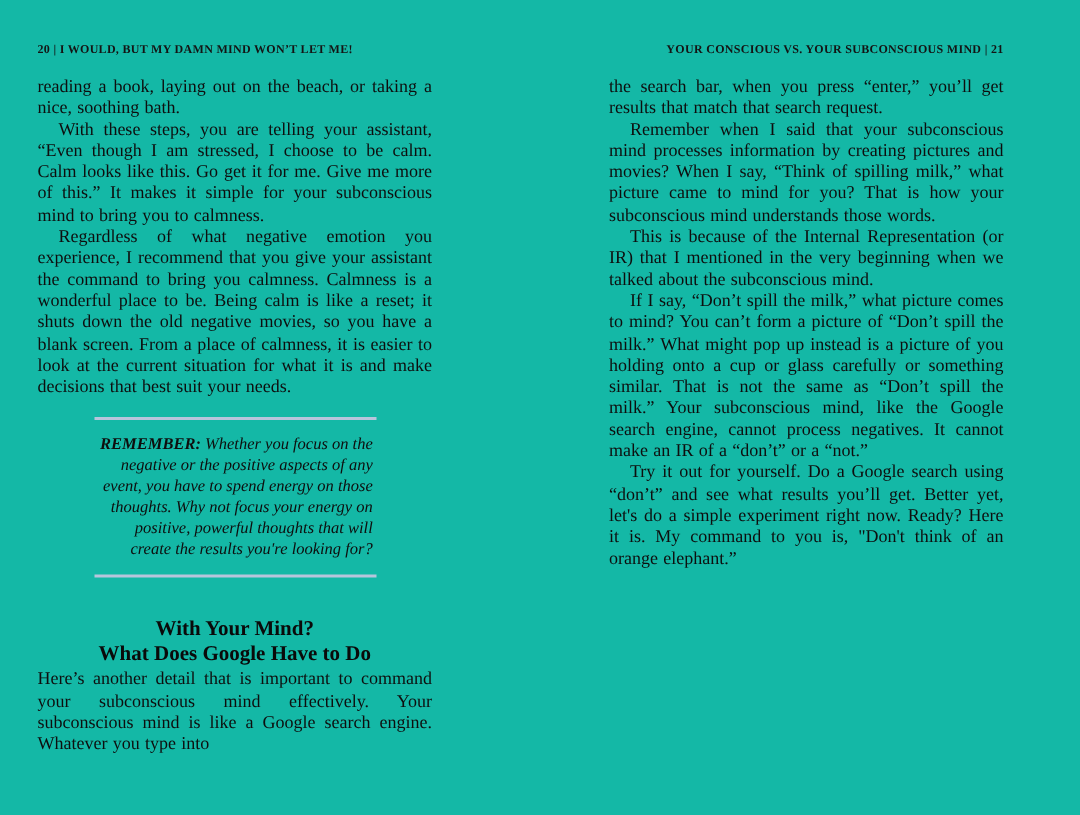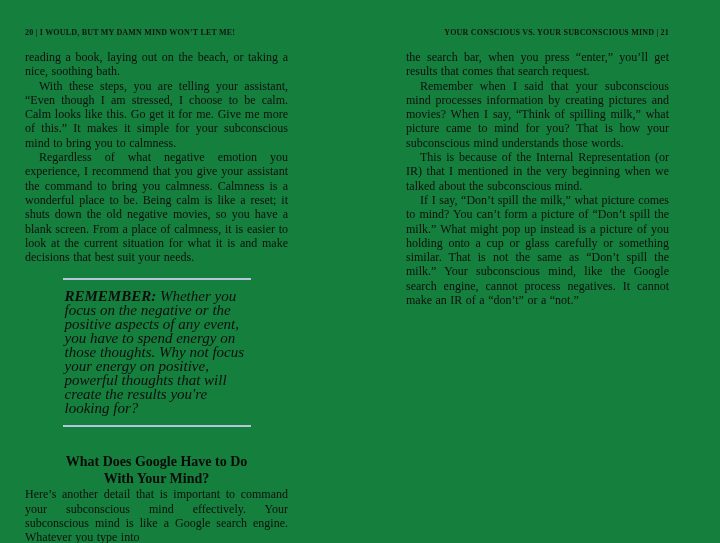--- a/index.html
+++ b/index.html
@@ -1,20 +1,20 @@
 <!DOCTYPE html>
 <html><head>
 <meta charset="utf-8">
 <style>
   html, body { margin: 0; padding: 0; background: #ffffff; }
   .spread {
     position: relative;
     width: 720px;
     height: 543px;
-    background: #15803d;
+    background: #14b8a6;
     font-family: "Liberation Serif", serif;
     color: #0e0e0e;
     overflow: hidden;
   }
   .col { position: absolute; width: 263px; top: 28px; }
   .col.left  { left: 25px; }
   .col.right { left: 406px; }
 
   .running-head {
     font-size: 8px;
@@ -36,24 +36,24 @@
   .para.indent { text-indent: 14px; }
 
   .remember {
     width: 184px;
     margin: 14px auto 0 auto;
     border-top: 2px solid #b7c5dc;
     border-bottom: 2px solid #b7c5dc;
     padding: 9px 2px 10px 2px;
   }
   .remember-text {
-    font-size: 15px;
+    font-size: 11px;
     line-height: 14px;
     font-style: italic;
-    text-align: left;
+    text-align: right;
     margin: 0;
   }
   .remember-text .label { font-weight: bold; }
 
   .section-heading {
     margin-top: 26px;
     font-size: 14px;
     line-height: 17px;
     font-weight: bold;
     text-align: center;
@@ -72,29 +72,30 @@
 
     <p class="para">reading a book, laying out on the beach, or taking a nice, soothing bath.</p>
     <p class="para indent">With these steps, you are telling your assistant, “Even though I am stressed, I choose to be calm. Calm looks like this. Go get it for me. Give me more of this.” It makes it simple for your subconscious mind to bring you to calmness.</p>
     <p class="para indent">Regardless of what negative emotion you experience, I recommend that you give your assistant the command to bring you calmness. Calmness is a wonderful place to be. Being calm is like a reset; it shuts down the old negative movies, so you have a blank screen. From a place of calmness, it is easier to look at the current situation for what it is and make decisions that best suit your needs.</p>
 
     <div class="remember">
       <p class="remember-text"><span class="label">REMEMBER:</span><span> Whether you focus on the negative or the positive aspects of any event, you have to spend energy on those thoughts. Why not focus your energy on positive, powerful thoughts that will create the results you're looking for?</span></p>
     </div>
 
     <div class="section-heading">
+      <div>With Your Mind?</div>
       <div>What Does Google Have to Do</div>
-      <div>With Your Mind?</div>
     </div>
 
     <p class="para after-heading">Here’s another detail that is important to command your subconscious mind effectively. Your subconscious mind is like a Google search engine. Whatever you type into</p>
   </div>
 
   <div class="col right">
     <div class="running-head">YOUR CONSCIOUS VS. YOUR SUBCONSCIOUS MIND | 21</div>
 
-    <p class="para">the search bar, when you press “enter,” you’ll get results that comes that search request.</p>
+    <p class="para">the search bar, when you press “enter,” you’ll get results that match that search request.</p>
     <p class="para indent">Remember when I said that your subconscious mind processes information by creating pictures and movies? When I say, “Think of spilling milk,” what picture came to mind for you? That is how your subconscious mind understands those words.</p>
     <p class="para indent">This is because of the Internal Representation (or IR) that I mentioned in the very beginning when we talked about the subconscious mind.</p>
     <p class="para indent">If I say, “Don’t spill the milk,” what picture comes to mind? You can’t form a picture of “Don’t spill the milk.” What might pop up instead is a picture of you holding onto a cup or glass carefully or something similar. That is not the same as “Don’t spill the milk.” Your subconscious mind, like the Google search engine, cannot process negatives. It cannot make an IR of a “don’t” or a “not.”</p>
+    <p class="para indent">Try it out for yourself. Do a Google search using “don’t” and see what results you’ll get. Better yet, let's do a simple experiment right now. Ready? Here it is. My command to you is, "Don't think of an orange elephant.”</p>
   </div>
 
 </div>
 
 </body></html>

